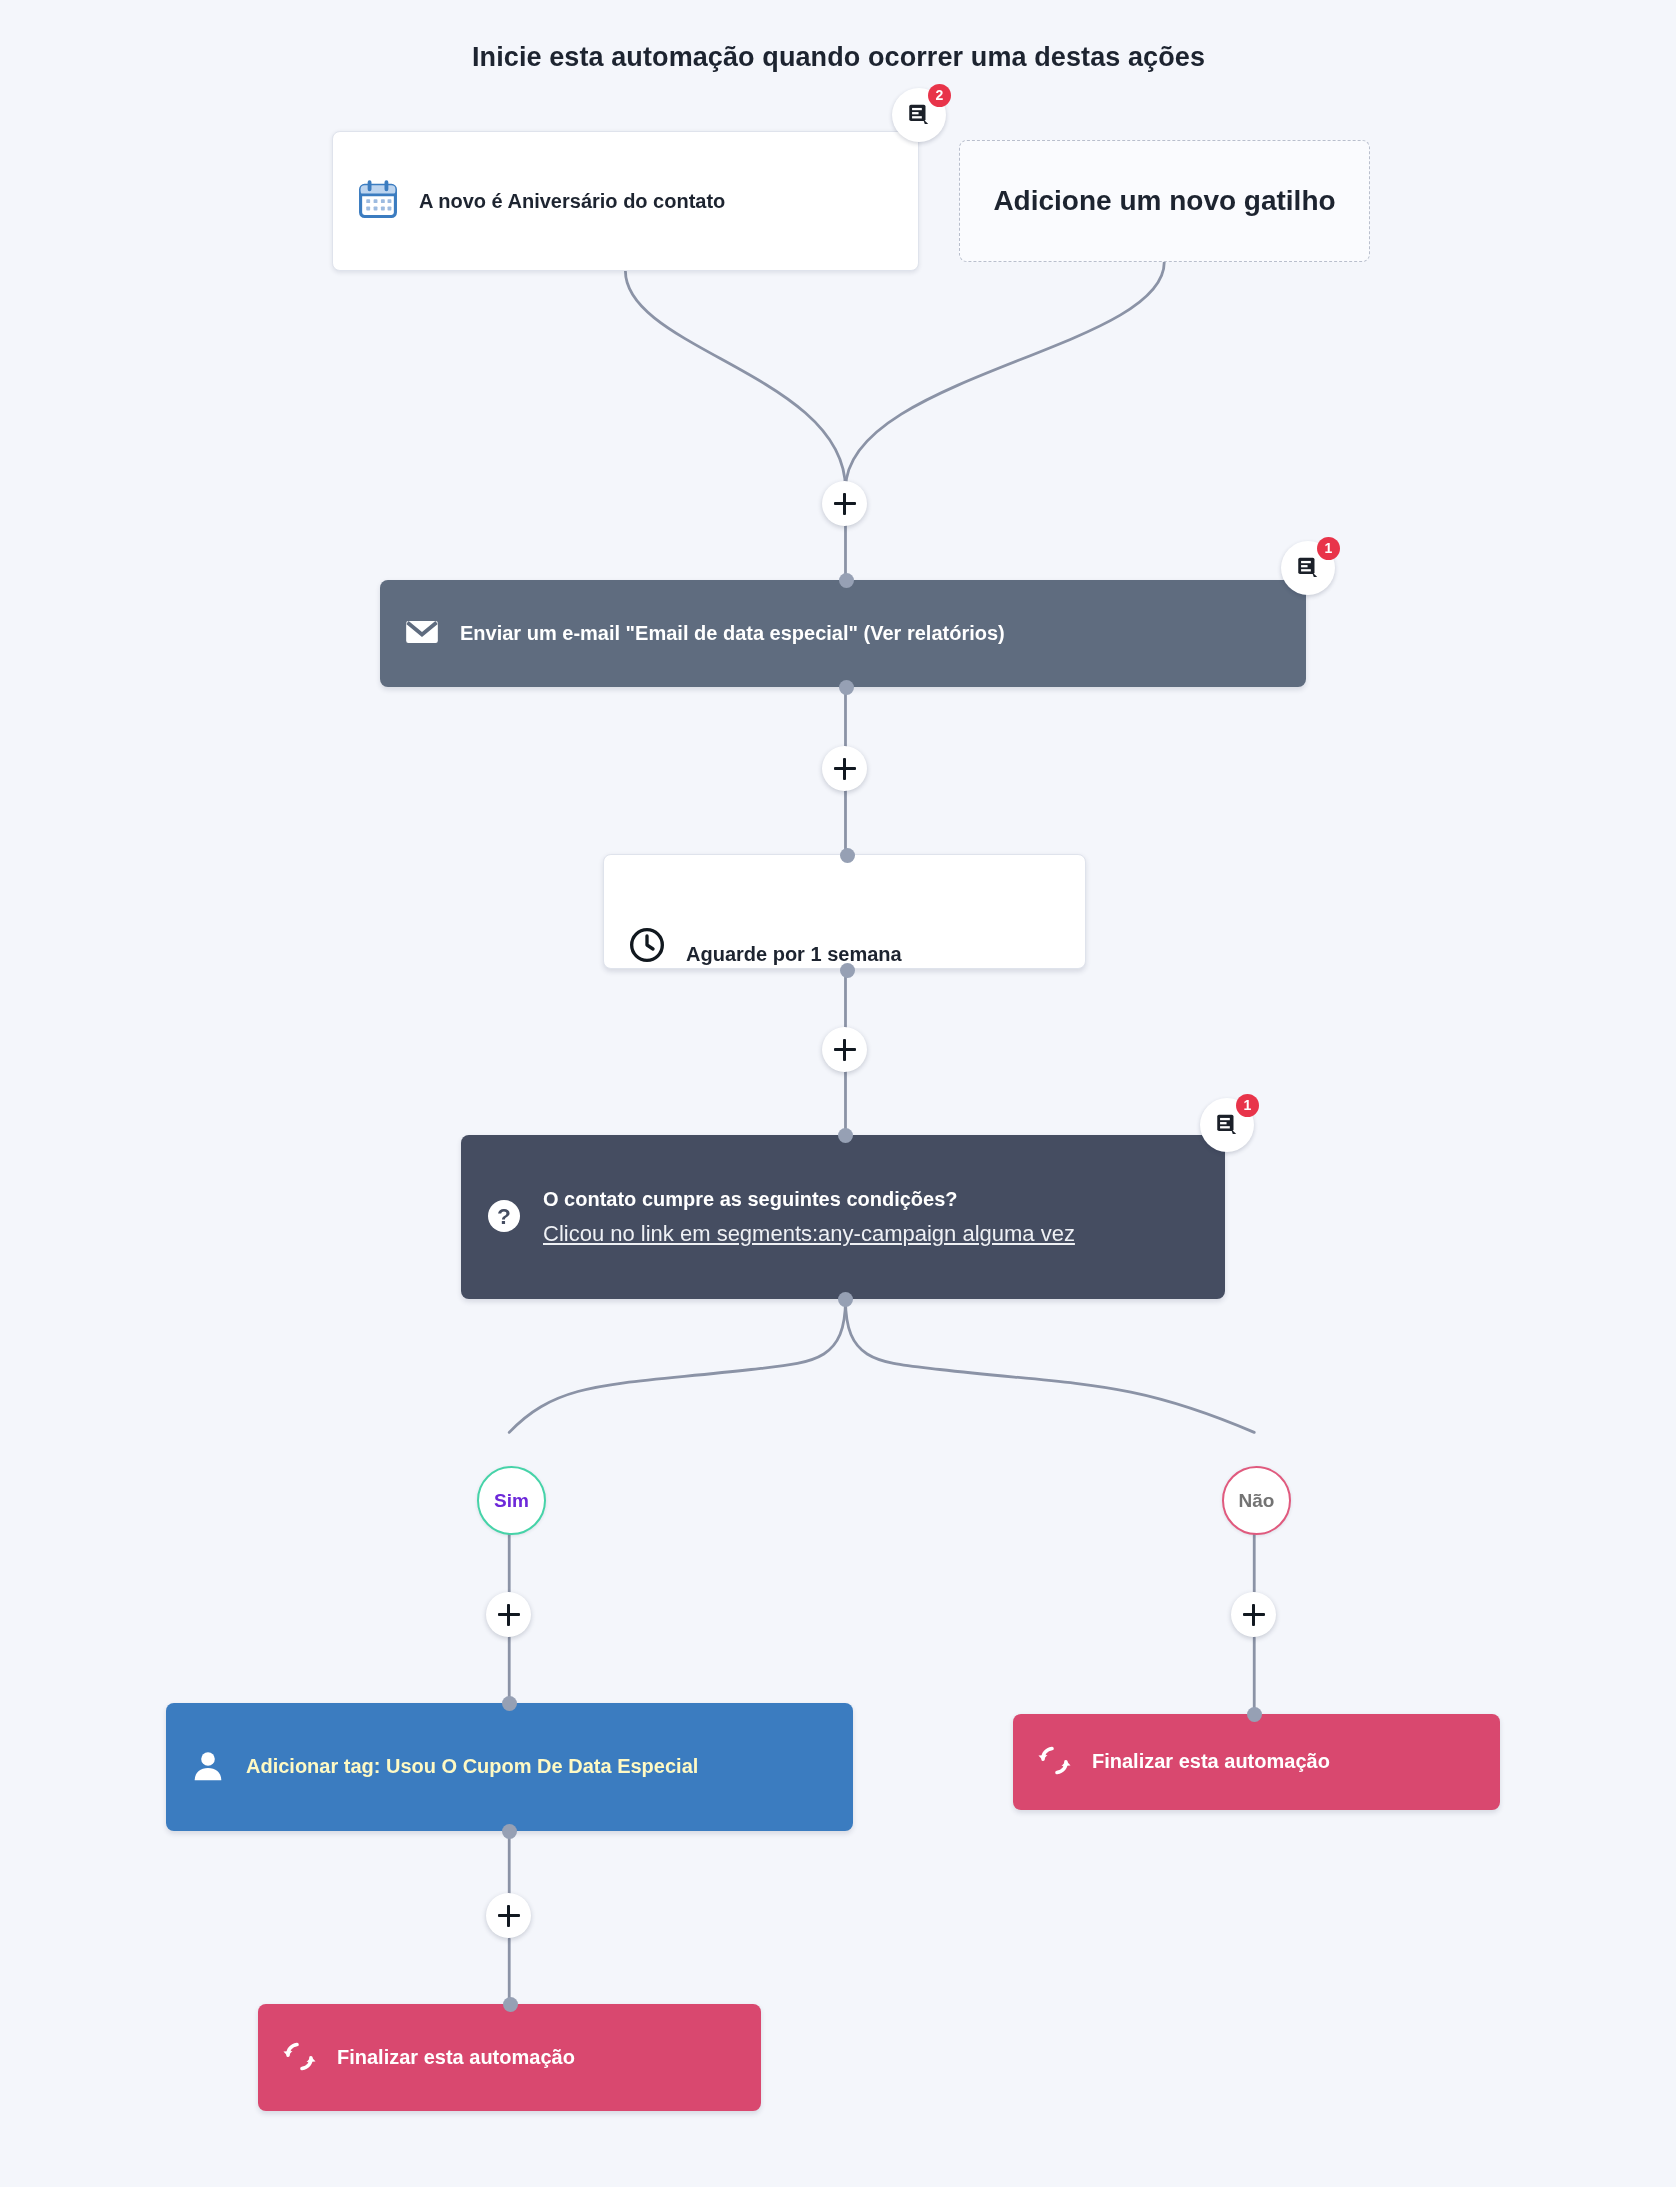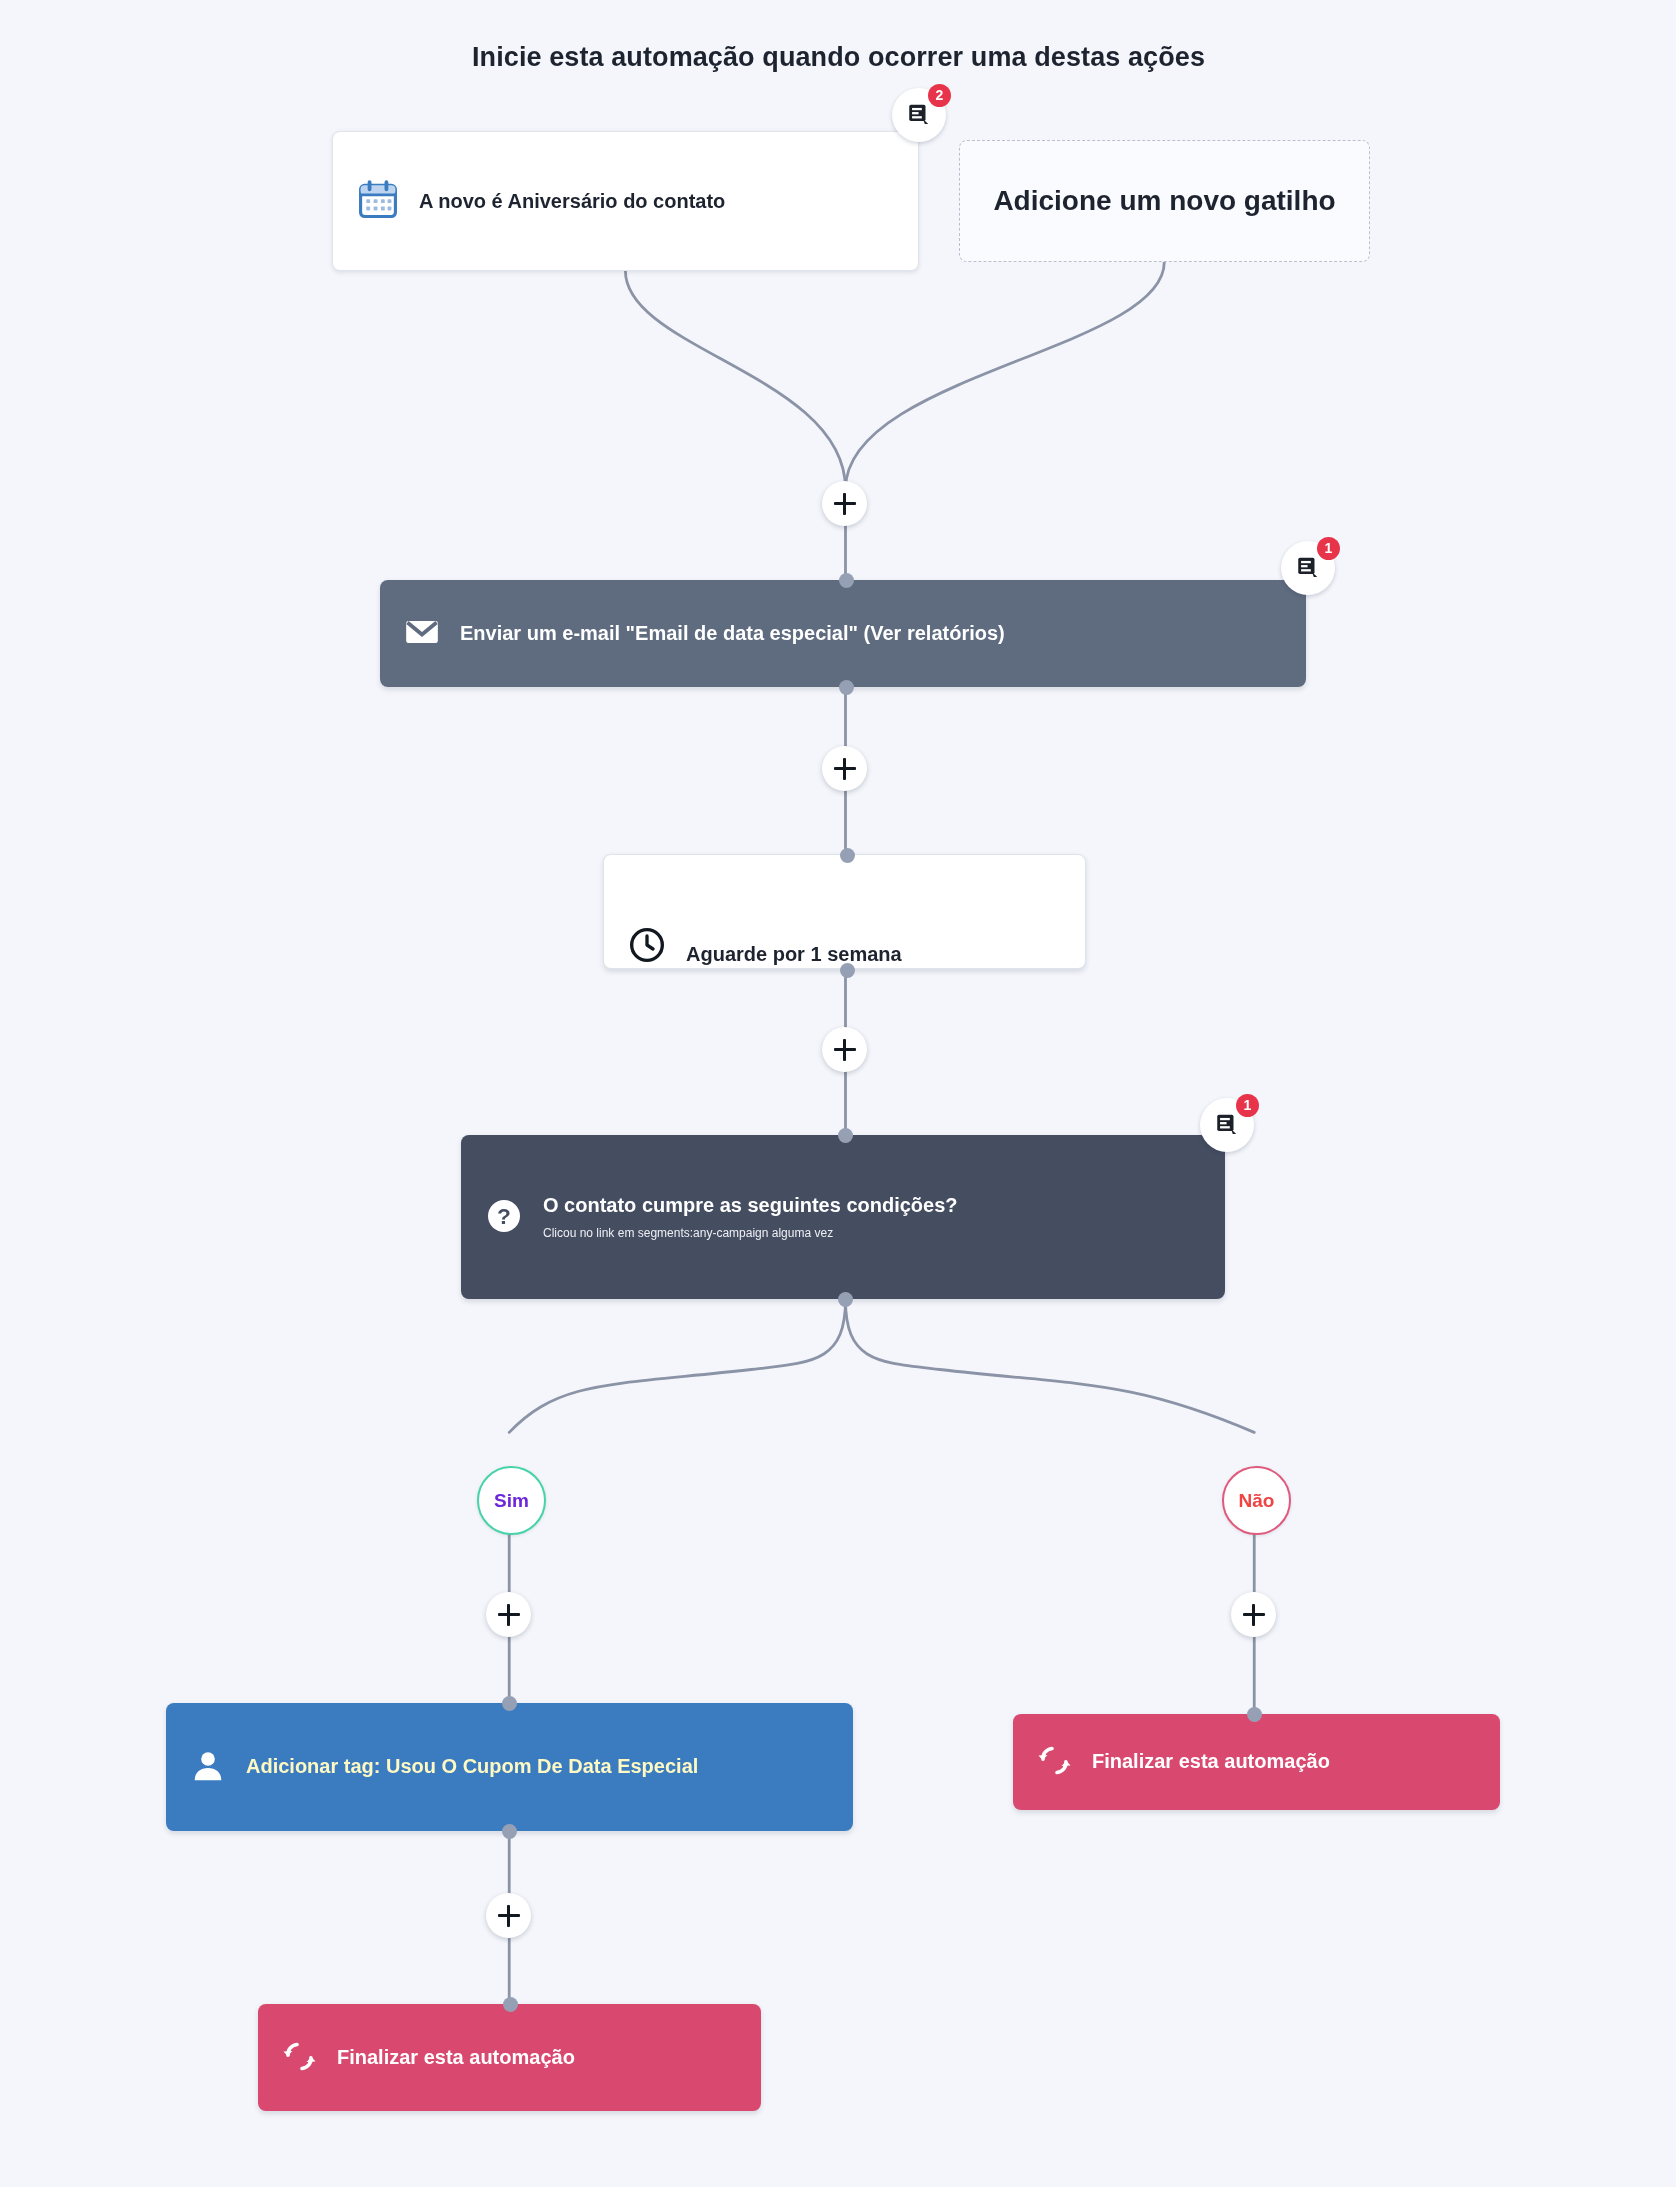--- a/index.html
+++ b/index.html
@@ -87,22 +87,23 @@
   .bar.blue .txt { color: #fef9c3; }
   .bar.pink   { background: #d9486f; text-align: right; }
   .bar.pink .txt { color: #ffffff; }
 
   .cond-text { margin-left: 19px; }
   .cond-title {
     font-size: 20px; font-weight: bold; color: #ffffff;
     line-height: 1.25;
   }
   .cond-sub {
-    font-size: 12px; color: #eef0f4; margin-top: 7.9px;
+    font-size: 22px; color: #eef0f4; margin-top: 7.9px;
     line-height: 1.25;
+    text-decoration: underline;
   }
 
   
   .icon { flex: 0 0 auto; display: block; }
 
   
   .plus {
     position: absolute;
     width: 45px; height: 45px;
     margin-left: -23px; margin-top: -23px;
@@ -123,21 +124,21 @@
     position: absolute;
     width: 65px; height: 65px;
     margin-left: -32px; margin-top: -32px;
     border-radius: 50%;
     background: #ffffff;
     display: flex; align-items: center; justify-content: center;
     font-size: 19px; font-weight: bold;
     box-shadow: 0 0.9px 3.5px rgba(30,40,70,.12);
   }
   .branch.yes { border: 2.6px solid #46d3a8; color: #6d28d9; }
-  .branch.no  { border: 2.6px solid #e05a7e; color: #ef4444; }
+  .branch.no  { border: 2.6px solid #e05a7e; color: #737373; }
 
   
   .dot {
     position: absolute;
     width: 15px; height: 15px; border-radius: 50%;
     background: #96a0b4;
     margin-left: -7.4px; margin-top: -7.4px;
   }
 
   

